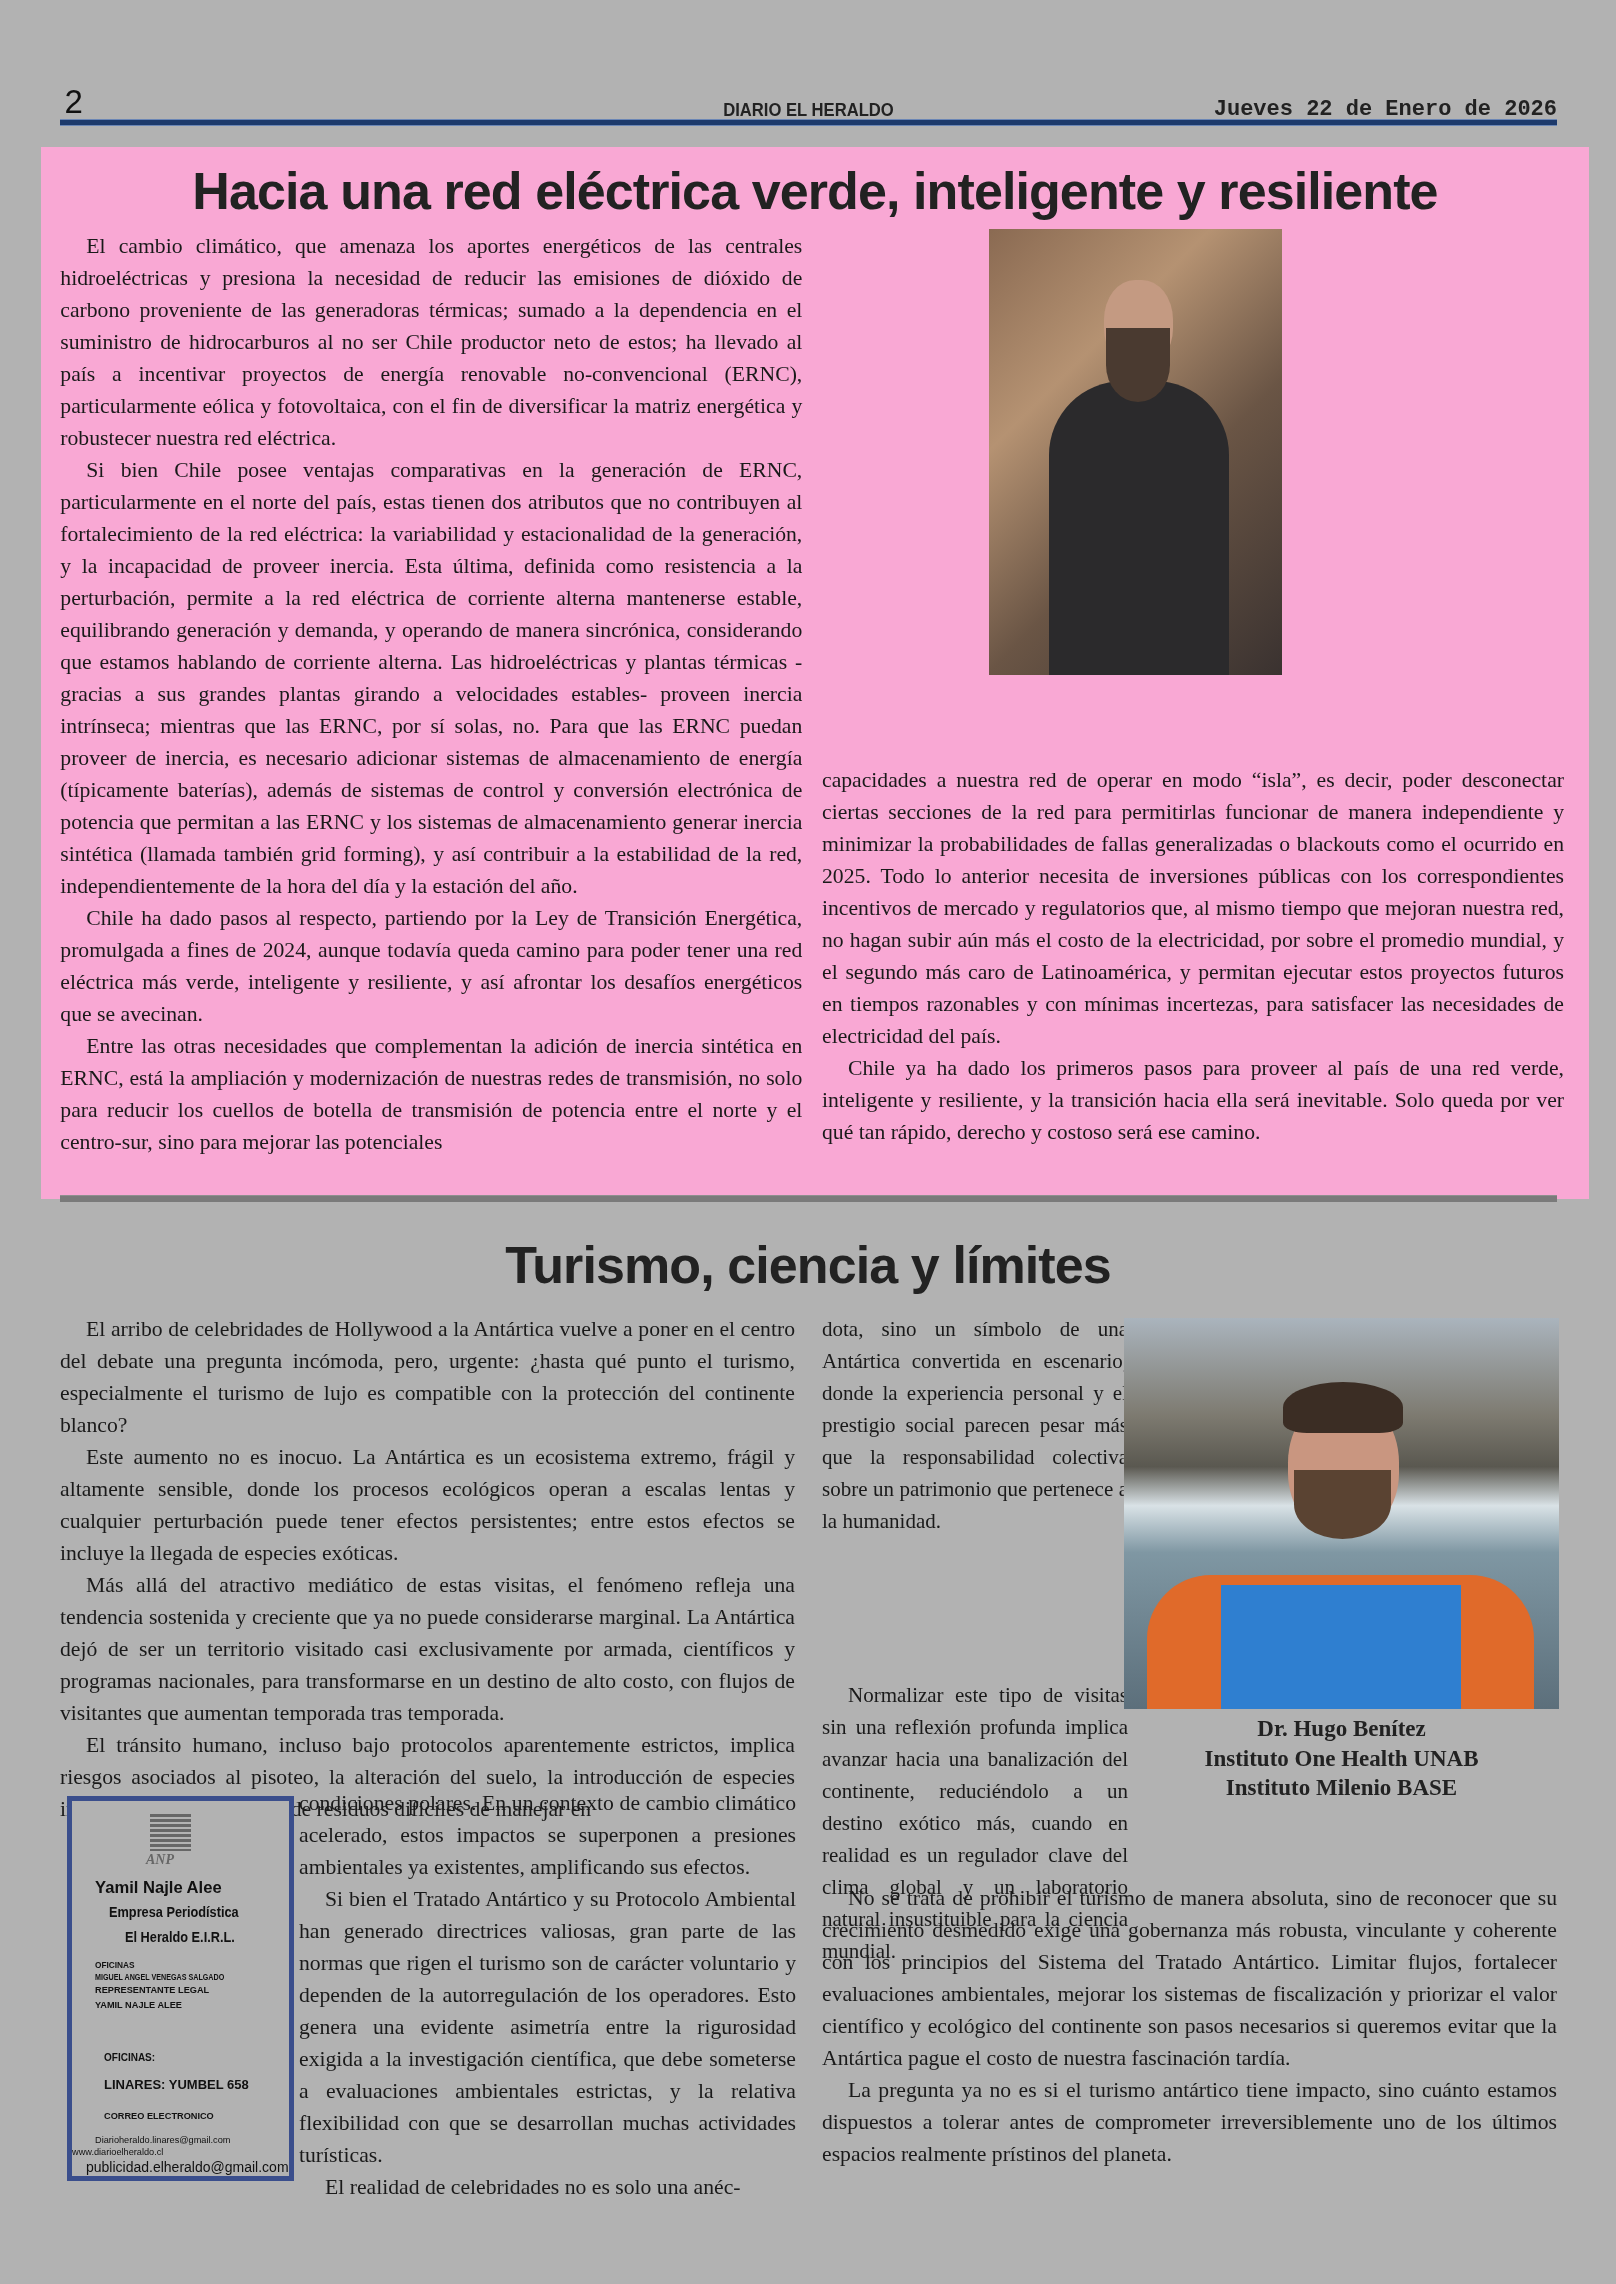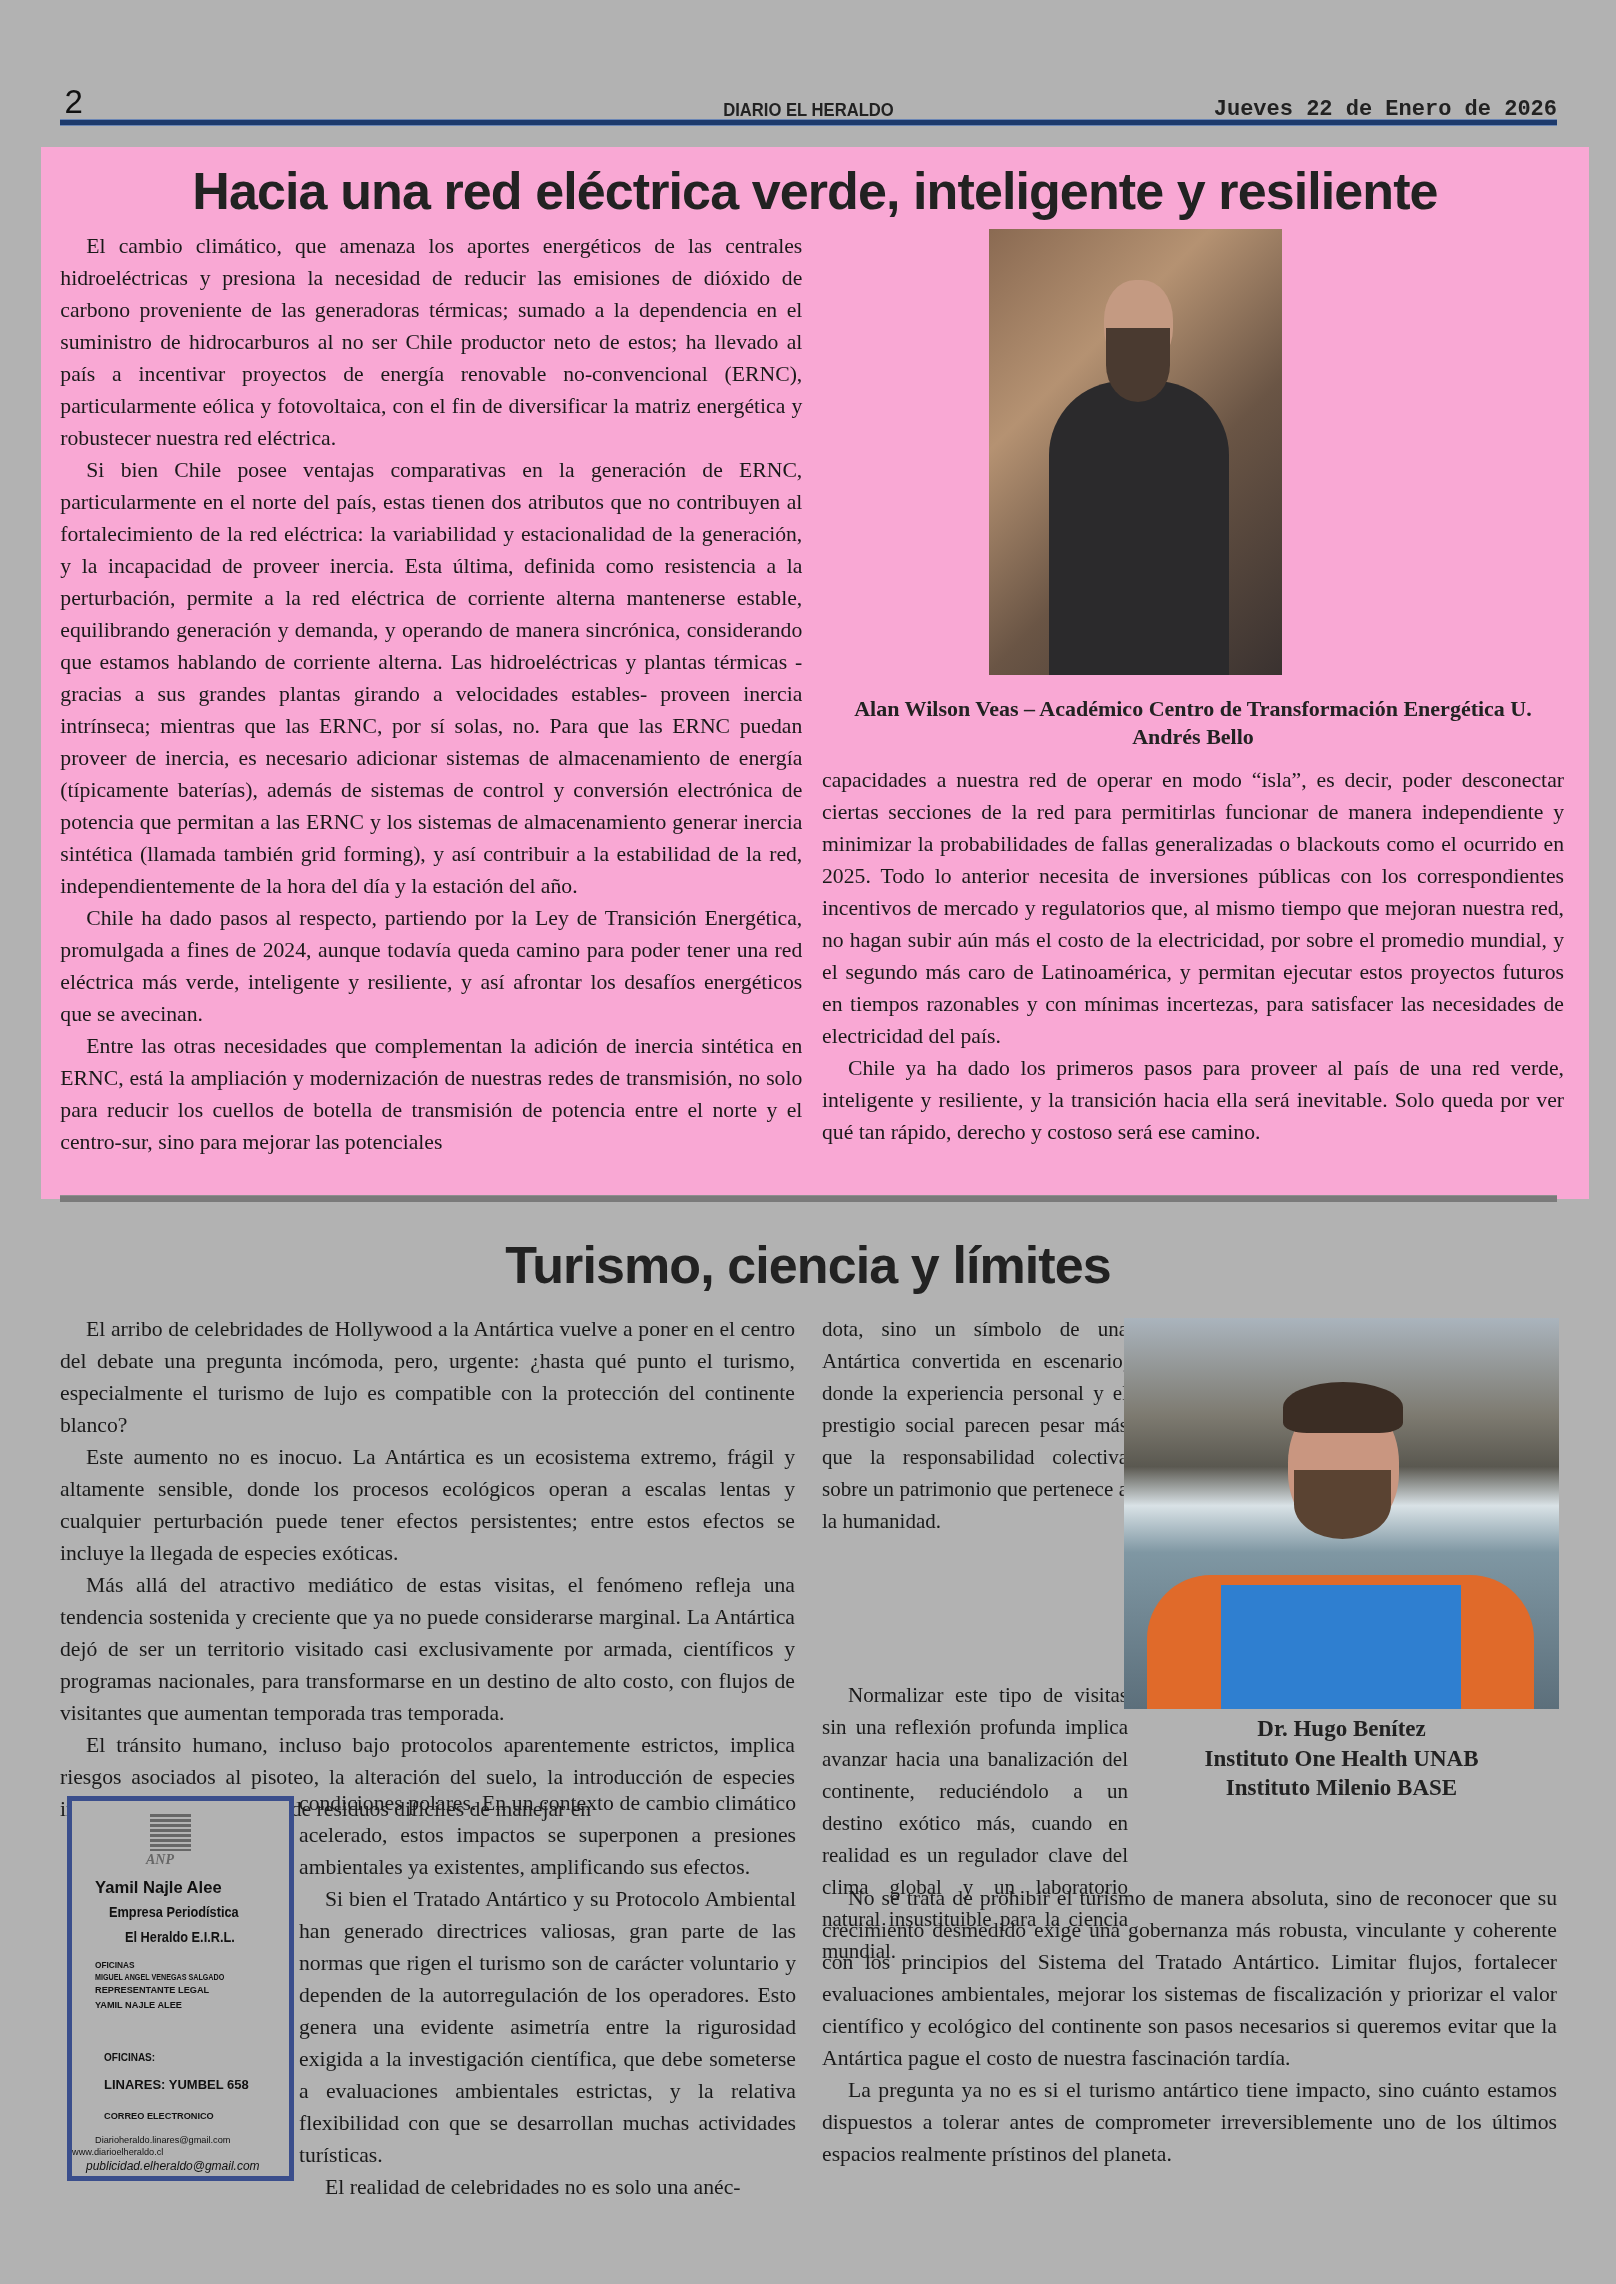--- a/index.html
+++ b/index.html
@@ -53,21 +53,21 @@
   .l-her { left: 53px; top: 127px; font-size: 15px; font-weight: bold; transform: scaleX(0.85); transform-origin: left; }
   .l-dir { left: 23px; top: 159px; font-size: 8.3px; font-weight: bold; }
   .l-mig { left: 23px; top: 171px; font-size: 9.2px; font-weight: bold; transform: scaleX(0.78); transform-origin: left; }
   .l-rep { left: 23px; top: 184px; font-size: 9.2px; font-weight: bold; }
   .l-yam { left: 23px; top: 199px; font-size: 9.2px; font-weight: bold; }
   .l-ofi { left: 32px; top: 251px; font-size: 10px; font-weight: bold; }
   .l-lin { left: 32px; top: 276px; font-size: 13px; font-weight: bold; }
   .l-cor { left: 32px; top: 310px; font-size: 9.2px; font-weight: bold; }
   .l-e1 { left: 23px; top: 334px; font-size: 9.2px; }
   .l-web { left: 0; right: 0; text-align: left; top: 346px; font-size: 9.2px; }
-  .l-e2 { left: 14px; top: 358px; font-size: 12px; font-style: italic; }
+  .l-e2 { left: 14px; top: 358px; font-size: 14px; }
 </style>
 </head>
 <body>
 
 <div class="header">
   <span class="page-num">2</span>
   <div class="paper-name">DIARIO EL HERALDO</div>
   <span class="date">Jueves 22 de Enero de 2026</span>
 </div>
 <div class="head-rule"></div>
@@ -78,21 +78,20 @@
     <p>El cambio climático, que amenaza los aportes energéticos de las centrales hidroeléctricas y presiona la necesidad de reducir las emisiones de dióxido de carbono proveniente de las generadoras térmicas; sumado a la dependencia en el suministro de hidrocarburos al no ser Chile productor neto de estos; ha llevado al país a incentivar proyectos de energía renovable no-convencional (ERNC), particularmente eólica y fotovoltaica, con el fin de diversificar la matriz energética y robustecer nuestra red eléctrica.</p>
     <p>Si bien Chile posee ventajas comparativas en la generación de ERNC, particularmente en el norte del país, estas tienen dos atributos que no contribuyen al fortalecimiento de la red eléctrica: la variabilidad y estacionalidad de la generación, y la incapacidad de proveer inercia. Esta última, definida como resistencia a la perturbación, permite a la red eléctrica de corriente alterna mantenerse estable, equilibrando generación y demanda, y operando de manera sincrónica, considerando que estamos hablando de corriente alterna. Las hidroeléctricas y plantas térmicas -gracias a sus grandes plantas girando a velocidades estables- proveen inercia intrínseca; mientras que las ERNC, por sí solas, no. Para que las ERNC puedan proveer de inercia, es necesario adicionar sistemas de almacenamiento de energía (típicamente baterías), además de sistemas de control y conversión electrónica de potencia que permitan a las ERNC y los sistemas de almacenamiento generar inercia sintética (llamada también grid forming), y así contribuir a la estabilidad de la red, independientemente de la hora del día y la estación del año.</p>
     <p>Chile ha dado pasos al respecto, partiendo por la Ley de Transición Energética, promulgada a fines de 2024, aunque todavía queda camino para poder tener una red eléctrica más verde, inteligente y resiliente, y así afrontar los desafíos energéticos que se avecinan.</p>
     <p>Entre las otras necesidades que complementan la adición de inercia sintética en ERNC, está la ampliación y modernización de nuestras redes de transmisión, no solo para reducir los cuellos de botella de transmisión de potencia entre el norte y el centro-sur, sino para mejorar las potenciales</p>
   </div>
   <div class="photo photo1" title="Retrato de Alan Wilson Veas">
     <div style="position:absolute;left:60px;top:152px;width:180px;height:295px;background:#2b2a2c;border-radius:74px 74px 0 0;"></div>
     <div style="position:absolute;left:115px;top:51px;width:69px;height:88px;background:#c49a82;border-radius:45%;"></div>
     <div style="position:absolute;left:117px;top:99px;width:64px;height:74px;background:#4a3a30;border-radius:0 0 50% 50%;"></div>
   </div>
-  <div class="caption caption1">Alan Wilson Veas – Académico Centro de Transformación Energética U. Andrés Bello</div>
   <div class="col a1-right">
     <p class="cont">capacidades a nuestra red de operar en modo “isla”, es decir, poder desconectar ciertas secciones de la red para permitirlas funcionar de manera independiente y minimizar la probabilidades de fallas generalizadas o blackouts como el ocurrido en 2025. Todo lo anterior necesita de inversiones públicas con los correspondientes incentivos de mercado y regulatorios que, al mismo tiempo que mejoran nuestra red, no hagan subir aún más el costo de la electricidad, por sobre el promedio mundial, y el segundo más caro de Latinoamérica, y permitan ejecutar estos proyectos futuros en tiempos razonables y con mínimas incertezas, para satisfacer las necesidades de electricidad del país.</p>
     <p>Chile ya ha dado los primeros pasos para proveer al país de una red verde, inteligente y resiliente, y la transición hacia ella será inevitable. Solo queda por ver qué tan rápido, derecho y costoso será ese camino.</p>
   </div>
 </section>
 
 <div class="divider"></div>
 
 <h1 class="title title2" style="margin:0">Turismo, ciencia y límites</h1>
 

